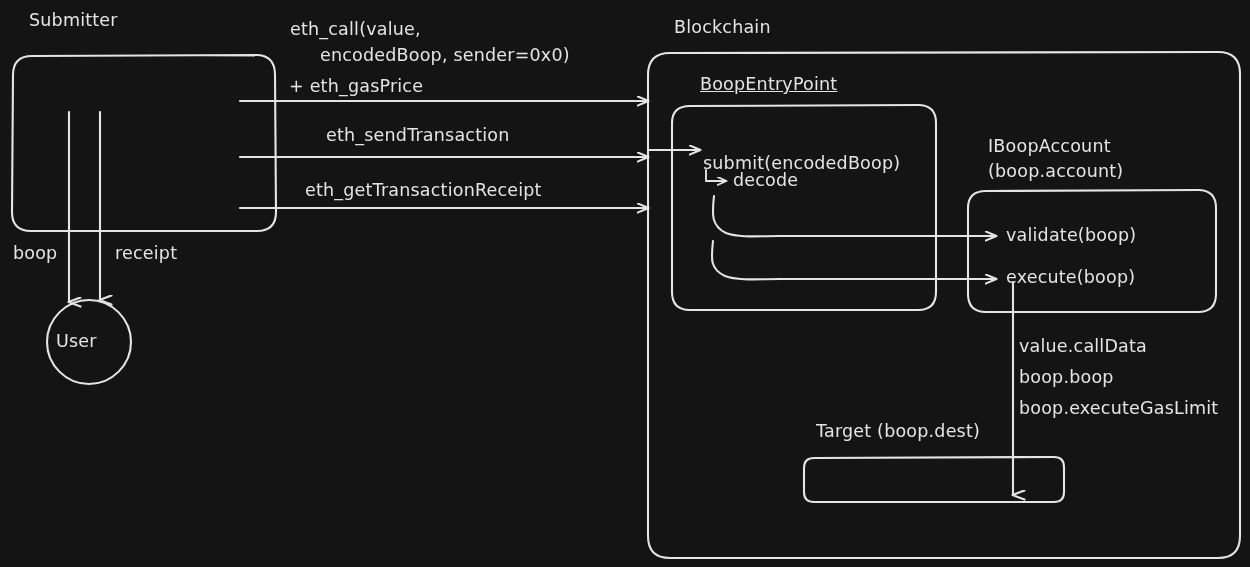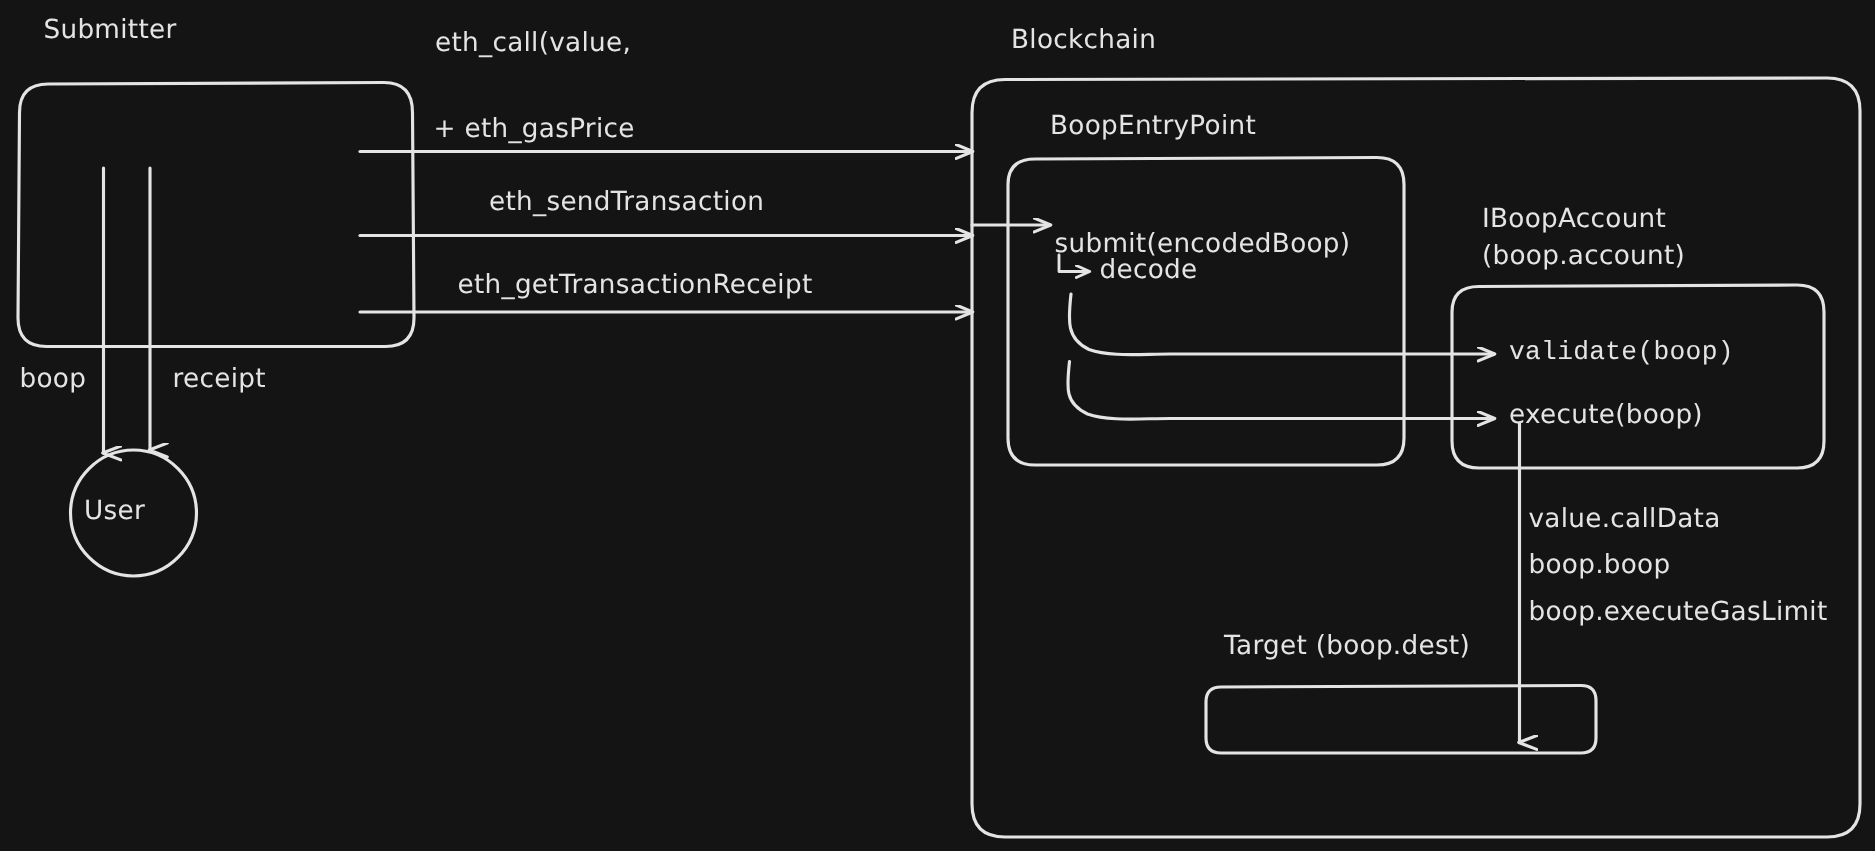--- a/index.html
+++ b/index.html
@@ -128,35 +128,36 @@
     </g>
   </svg>
 
   <div class="lbl" style="left:29px; top:12px;">Submitter</div>
   <div class="lbl" style="left:56px; top:333px;">User</div>
 
   <div class="lbl" style="left:13px; top:245px;">boop</div>
   <div class="lbl" style="left:115px; top:245px;">receipt</div>
 
   <div class="lbl" style="left:290px; top:21px;">eth_call(value,</div>
+  <div class="lbl" style="left:320px; top:47px;">encodedBoop, sender=0x0)</div>
   <div class="lbl" style="left:289px; top:78px;">+ eth_gasPrice</div>
 
   <div class="lbl" style="left:305px; top:182px;">eth_getTransactionReceipt</div>
   <div class="lbl" style="left:326px; top:127px;">eth_sendTransaction</div>
 
   <div class="lbl" style="left:674px; top:19px;">Blockchain</div>
-  <div class="lbl" style="left:700px; top:76px;">BoopEntryPoint</div>
+  <div class="lbl" style="left:700px; top:76px;text-decoration:underline;">BoopEntryPoint</div>
 
   <div class="lbl" style="left:703px; top:155px;">submit(encodedBoop)</div>
   <div class="lbl" style="left:733px; top:172px;">decode</div>
 
   <div class="lbl" style="left:988px; top:138px;">IBoopAccount</div>
   <div class="lbl" style="left:988px; top:163px;">(boop.account)</div>
 
-  <div class="lbl" style="left:1006px; top:227px;font-family:Liberation Mono, monospace;">validate(boop)</div>
+  <div class="lbl" style="left:1006px; top:227px;">validate(boop)</div>
   <div class="lbl" style="left:1006px; top:269px;">execute(boop)</div>
 
   <div class="lbl" style="left:1019px; top:338px;">value.callData</div>
   <div class="lbl" style="left:1019px; top:369px;">boop.boop</div>
   <div class="lbl" style="left:816px; top:423px;">Target (boop.dest)</div>
 
   <div class="lbl" style="left:1019px; top:400px;">boop.executeGasLimit</div>
 
 </div>
 

